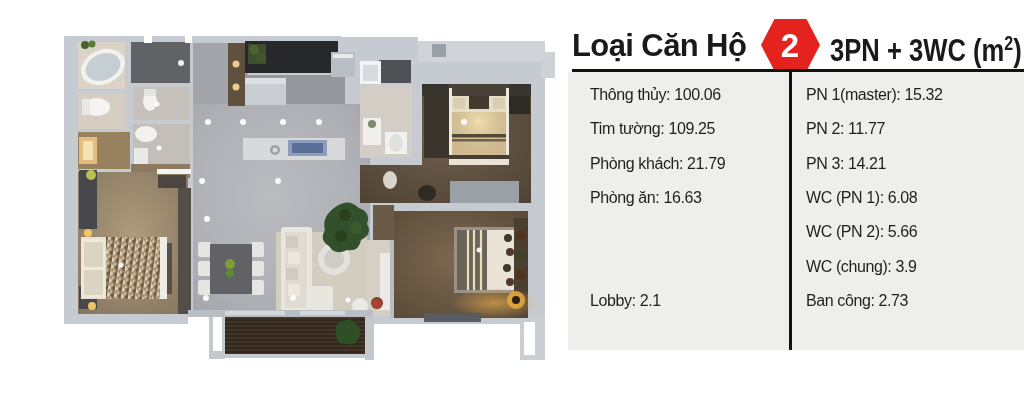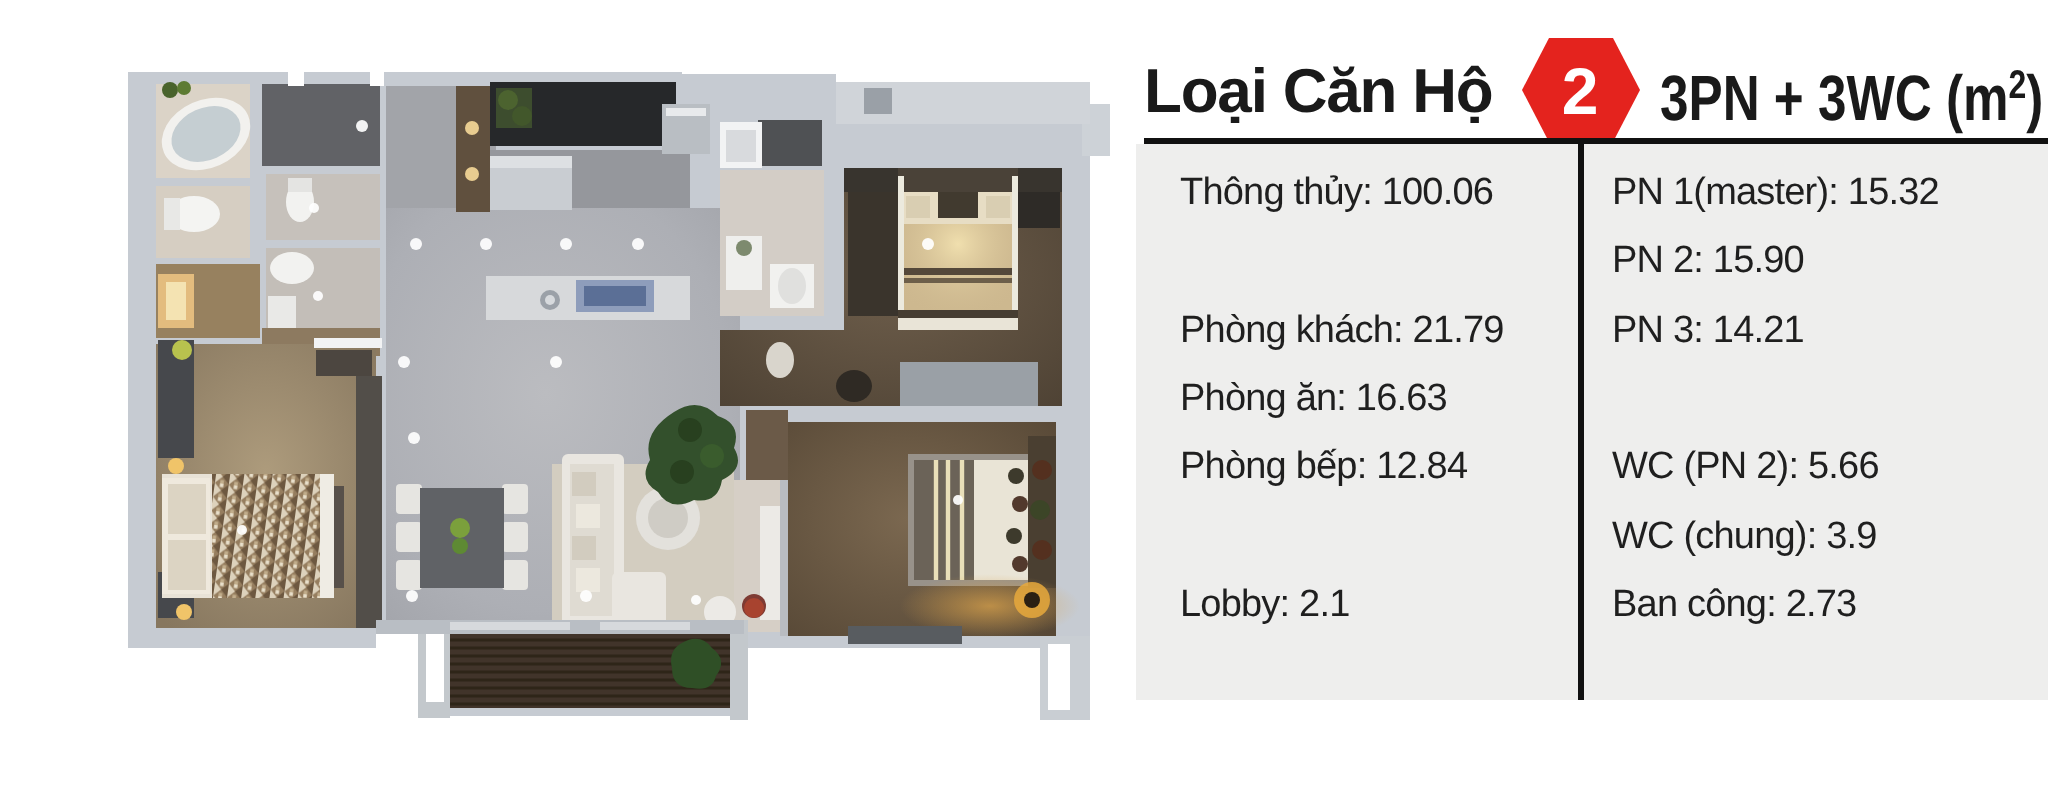--- a/index.html
+++ b/index.html
@@ -6,21 +6,21 @@
   #stage{position:relative;width:1024px;height:406px;background:#ffffff;overflow:hidden;
          font-family:"Liberation Sans", sans-serif;}
   .abs{position:absolute;}
   #title{left:572px;top:28px;font-size:31px;font-weight:bold;color:#1a1a1a;letter-spacing:-0.6px;}
   #subtitle{left:830px;top:31px;font-size:32px;font-weight:bold;color:#1a1a1a;white-space:nowrap;
             transform:scaleX(0.8);transform-origin:left top;}
   #subtitle sup{font-size:20px;position:relative;top:1px;}
   #hline{left:572px;top:69px;width:452px;height:3px;background:#111;}
   #panel{left:568px;top:72px;width:456px;height:278px;background:#eeeeed;}
   #vline{left:789px;top:72px;width:3px;height:278px;background:#111;}
-  .cell{position:absolute;font-size:19px;color:#1f1f1f;white-space:nowrap;letter-spacing:-0.4px;}
+  .cell{position:absolute;font-size:16px;color:#1f1f1f;white-space:nowrap;letter-spacing:-0.4px;}
 </style>
 </head>
 <body>
 <div id="stage">
 
   <svg class="abs" style="left:0;top:0" width="560" height="406" viewBox="0 0 560 406">
     <defs>
       <radialGradient id="livfloor" cx="45%" cy="45%" r="75%">
         <stop offset="0%" stop-color="#bbbcc0"></stop>
         <stop offset="70%" stop-color="#adafb5"></stop>
@@ -285,24 +285,25 @@
   <div class="abs" id="title">Loại Căn Hộ</div>
   <div class="abs" id="subtitle">3PN + 3WC (m<sup>2</sup>)</div>
   <svg class="abs" style="left:761px;top:19px" width="60" height="52" viewBox="0 0 60 52">
     <polygon points="13.5,0 45.5,0 59,26 45.5,52 13.5,52 0,26" fill="#e4231e"></polygon>
     <text x="29" y="38" font-family="Liberation Sans, sans-serif" font-size="33" font-weight="bold" fill="#ffffff" text-anchor="middle">2</text>
   </svg>
   <div class="abs" id="hline"></div>
   <div class="abs" id="vline"></div>
 
   <div class="cell" style="left:590px;top:86px">Thông thủy: 100.06</div>
+  <div class="cell" style="left:590px;top:120px">Tim tường: 109.25</div>
   <div class="cell" style="left:590px;top:155px">Phòng khách: 21.79</div>
   <div class="cell" style="left:590px;top:189px">Phòng ăn: 16.63</div>
-  <div class="cell" style="left:590px;top:223px">Phòng bếp: 12.84</div>
   <div class="cell" style="left:590px;top:292px">Lobby: 2.1</div>
 
   <div class="cell" style="left:806px;top:86px">PN 1(master): 15.32</div>
-  <div class="cell" style="left:806px;top:120px">PN 2: 15.90</div>
+  <div class="cell" style="left:806px;top:120px">PN 2: 11.77</div>
   <div class="cell" style="left:806px;top:155px">PN 3: 14.21</div>
+  <div class="cell" style="left:806px;top:189px">WC (PN 1): 6.08</div>
   <div class="cell" style="left:806px;top:223px">WC (PN 2): 5.66</div>
   <div class="cell" style="left:806px;top:258px">WC (chung): 3.9</div>
   <div class="cell" style="left:806px;top:292px">Ban công: 2.73</div>
 </div>
 
 </body></html>

